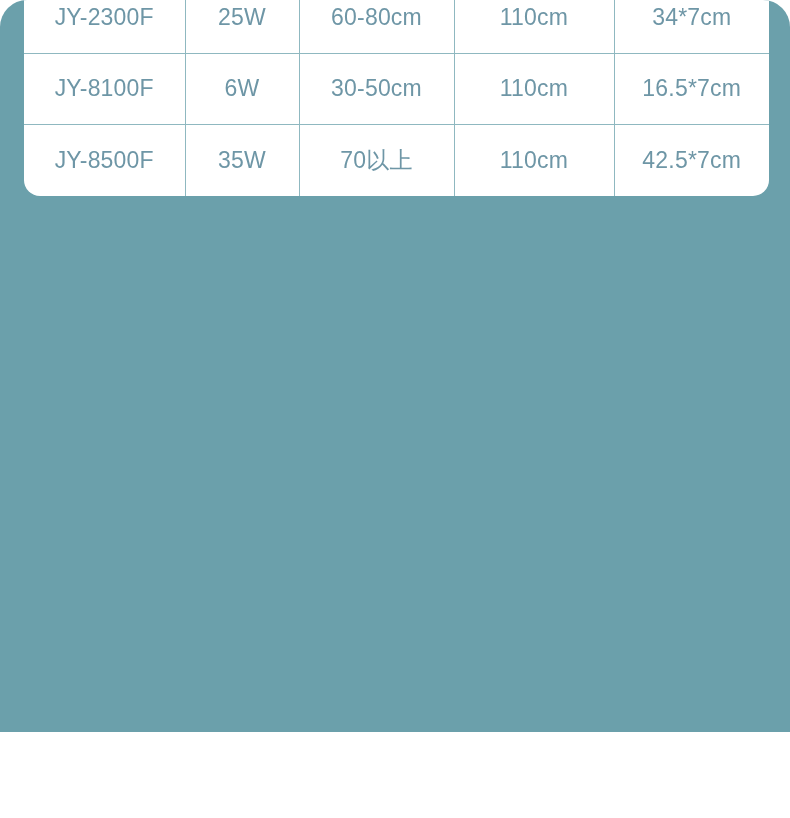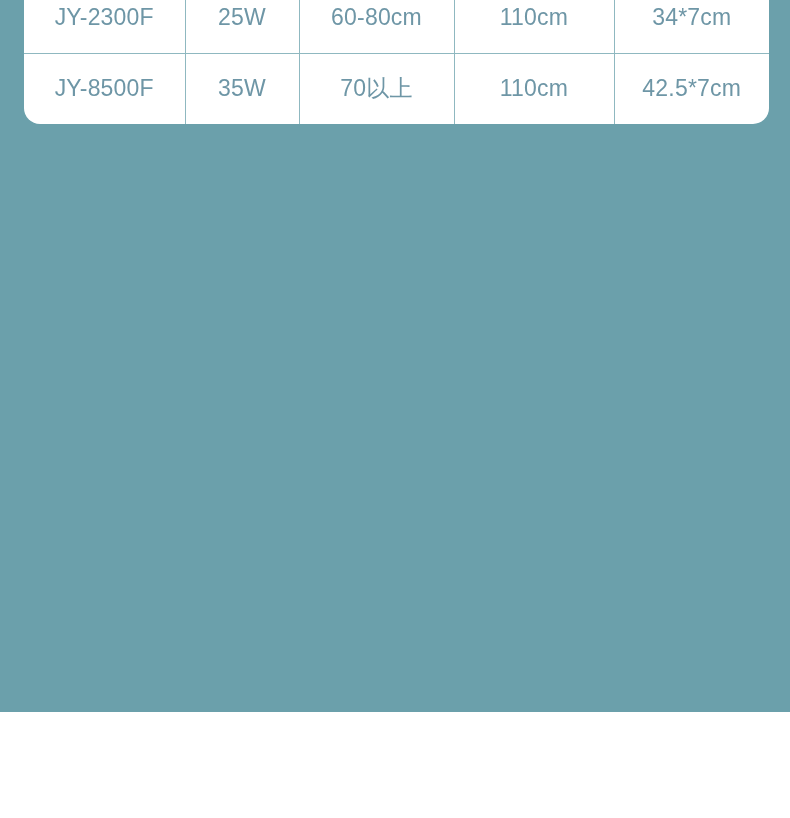--- a/index.html
+++ b/index.html
@@ -10,22 +10,23 @@
     width: 790px;
     height: 818px;
     background: #ffffff;
     font-family: "Liberation Sans", "DejaVu Sans", sans-serif;
     overflow: hidden;
   }
 
   #page {
     position: relative;
     width: 790px;
-    height: 712px;
+    height: 818px;
     overflow: hidden;
+    border-radius: 27px;
   }
 
   
   .backdrop {
     position: absolute;
     left: 0;
     top: 0;
     width: 790px;
     height: 732px;
     background: #6BA0AB;
@@ -108,20 +109,27 @@
       </colgroup>
       <tbody>
           <tr>
             <td>JY-2300F</td>
             <td>25W</td>
             <td>60-80cm</td>
             <td>110cm</td>
             <td>34*7cm</td>
           </tr>
           <tr>
+            <td>JY-8100F</td>
+            <td>6W</td>
+            <td>30-50cm</td>
+            <td>110cm</td>
+            <td>16.5*7cm</td>
+          </tr>
+          <tr>
             <td>JY-8500F</td>
             <td>35W</td>
             <td>70以上</td>
             <td>110cm</td>
             <td>42.5*7cm</td>
           </tr>
         </tbody>
     </table>
   </div>
 

